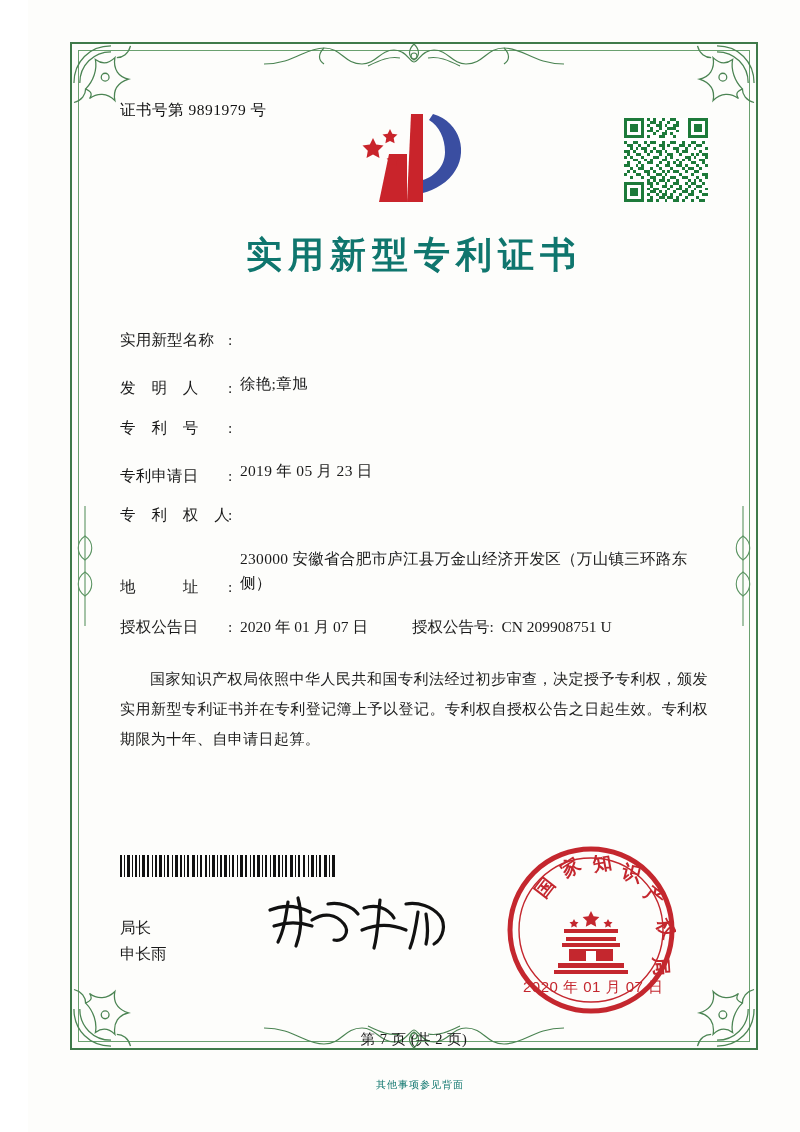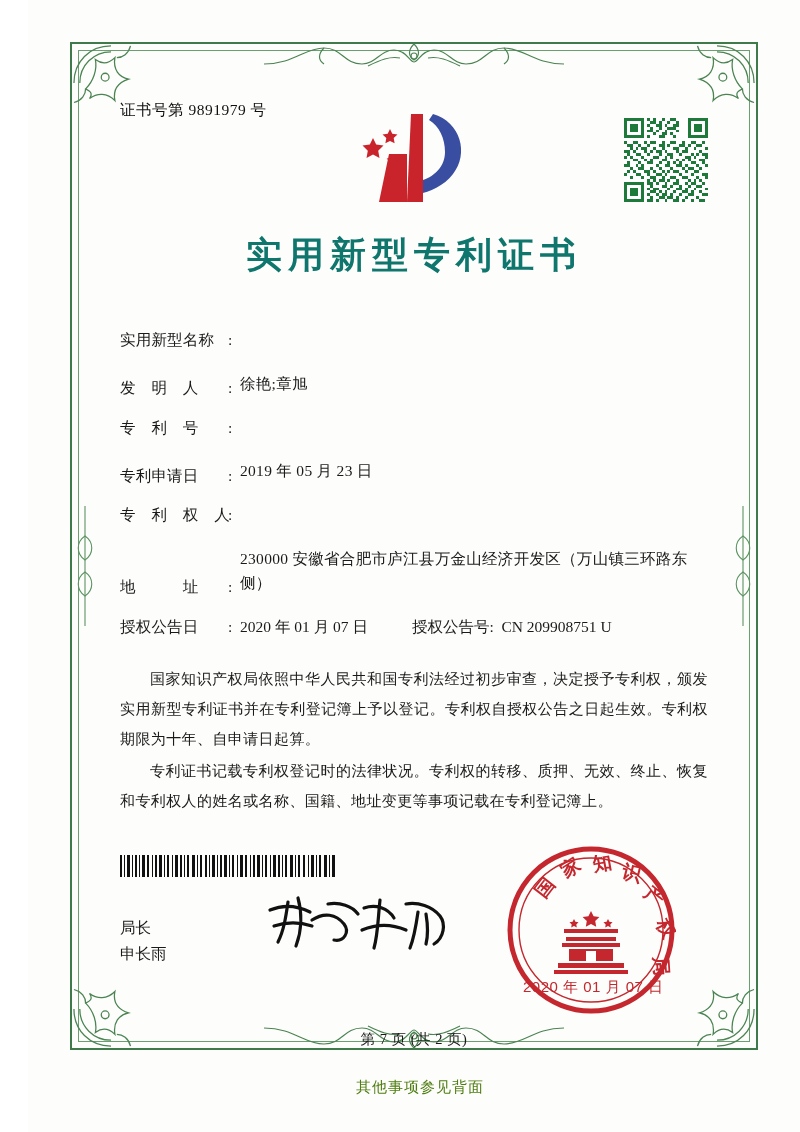--- a/index.html
+++ b/index.html
@@ -239,23 +239,23 @@
     text-align: center;
     font-size: 14.5px;
     letter-spacing: 0.5px;
   }
   .footnote {
     position: absolute;
     left: 12px;
     right: 0;
     top: 1078px;
     text-align: center;
-    font-size: 15px;
+    font-size: 10px;
     letter-spacing: 1px;
-    color: #4d7c0f;
+    color: #0f766e;
   }
 </style>
 </head>
 <body>
 
 <div class="page">
 
   <div class="border-outer"></div>
   <div class="border-inner"></div>
 
@@ -613,21 +613,20 @@
           <div>授权公告号</div>
           <div class="f-colon">:</div>
           <div>CN 209908751 U</div>
         </div>
       </div>
 
     </div>
 
     <div class="paragraphs">
       <p>国家知识产权局依照中华人民共和国专利法经过初步审查，决定授予专利权，颁发实用新型专利证书并在专利登记簿上予以登记。专利权自授权公告之日起生效。专利权期限为十年、自申请日起算。</p>
-      <p>专利证书记载专利权登记时的法律状况。专利权的转移、质押、无效、终止、恢复和专利权人的姓名或名称、国籍、地址变更等事项记载在专利登记簿上。</p>
     </div>
 
   </div>
 
   <div class="barcode">
     <svg viewBox="0 0 215 22" shape-rendering="crispEdges">
       <g fill="#111">
         <rect x="0" y="0" width="2" height="22"></rect>
           <rect x="4" y="0" width="1" height="22"></rect>
         <rect x="7" y="0" width="3" height="22"></rect>

